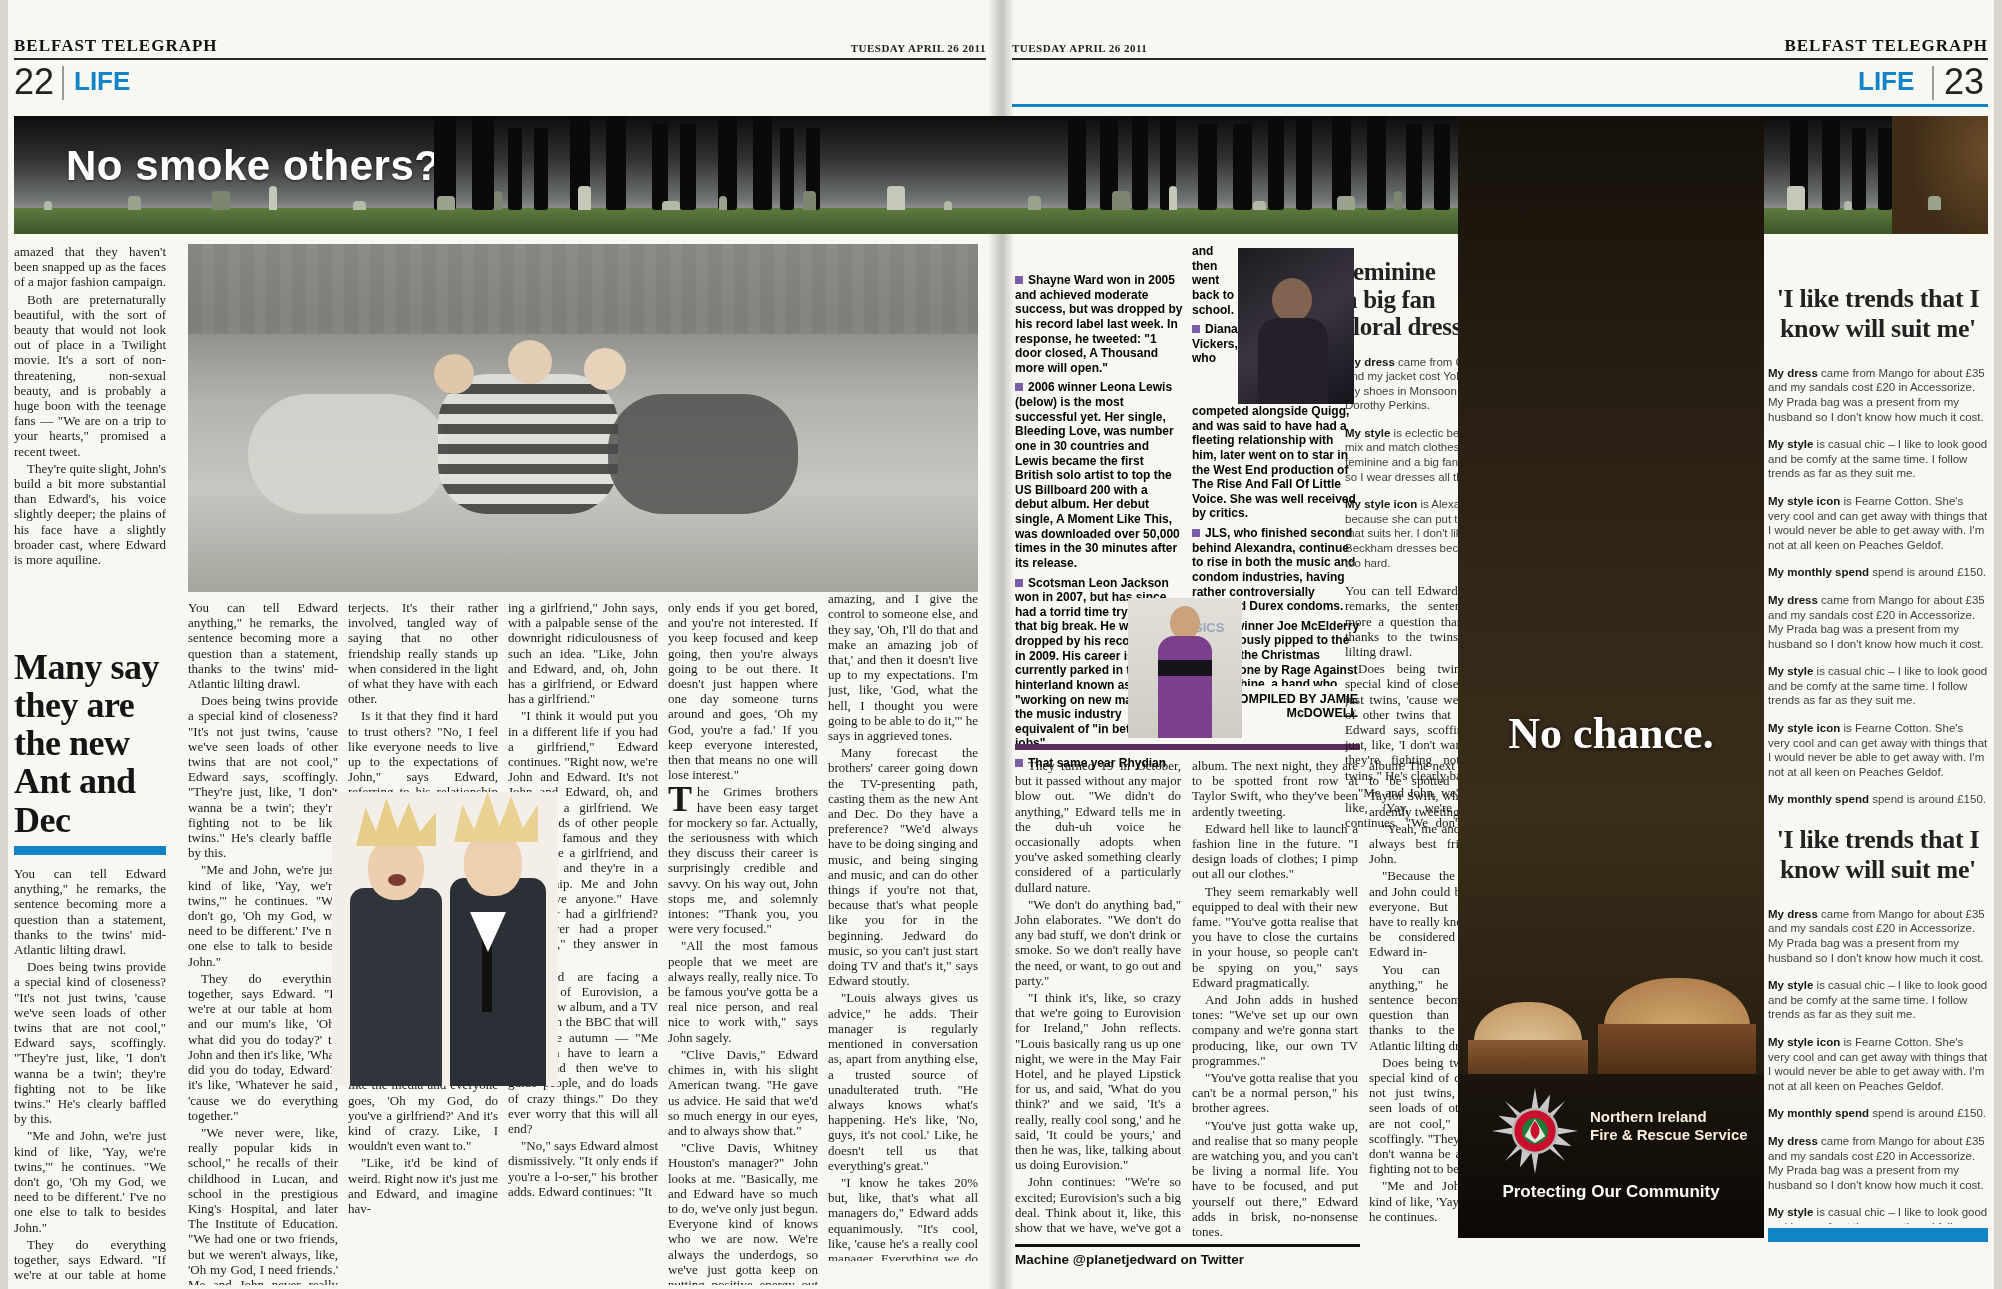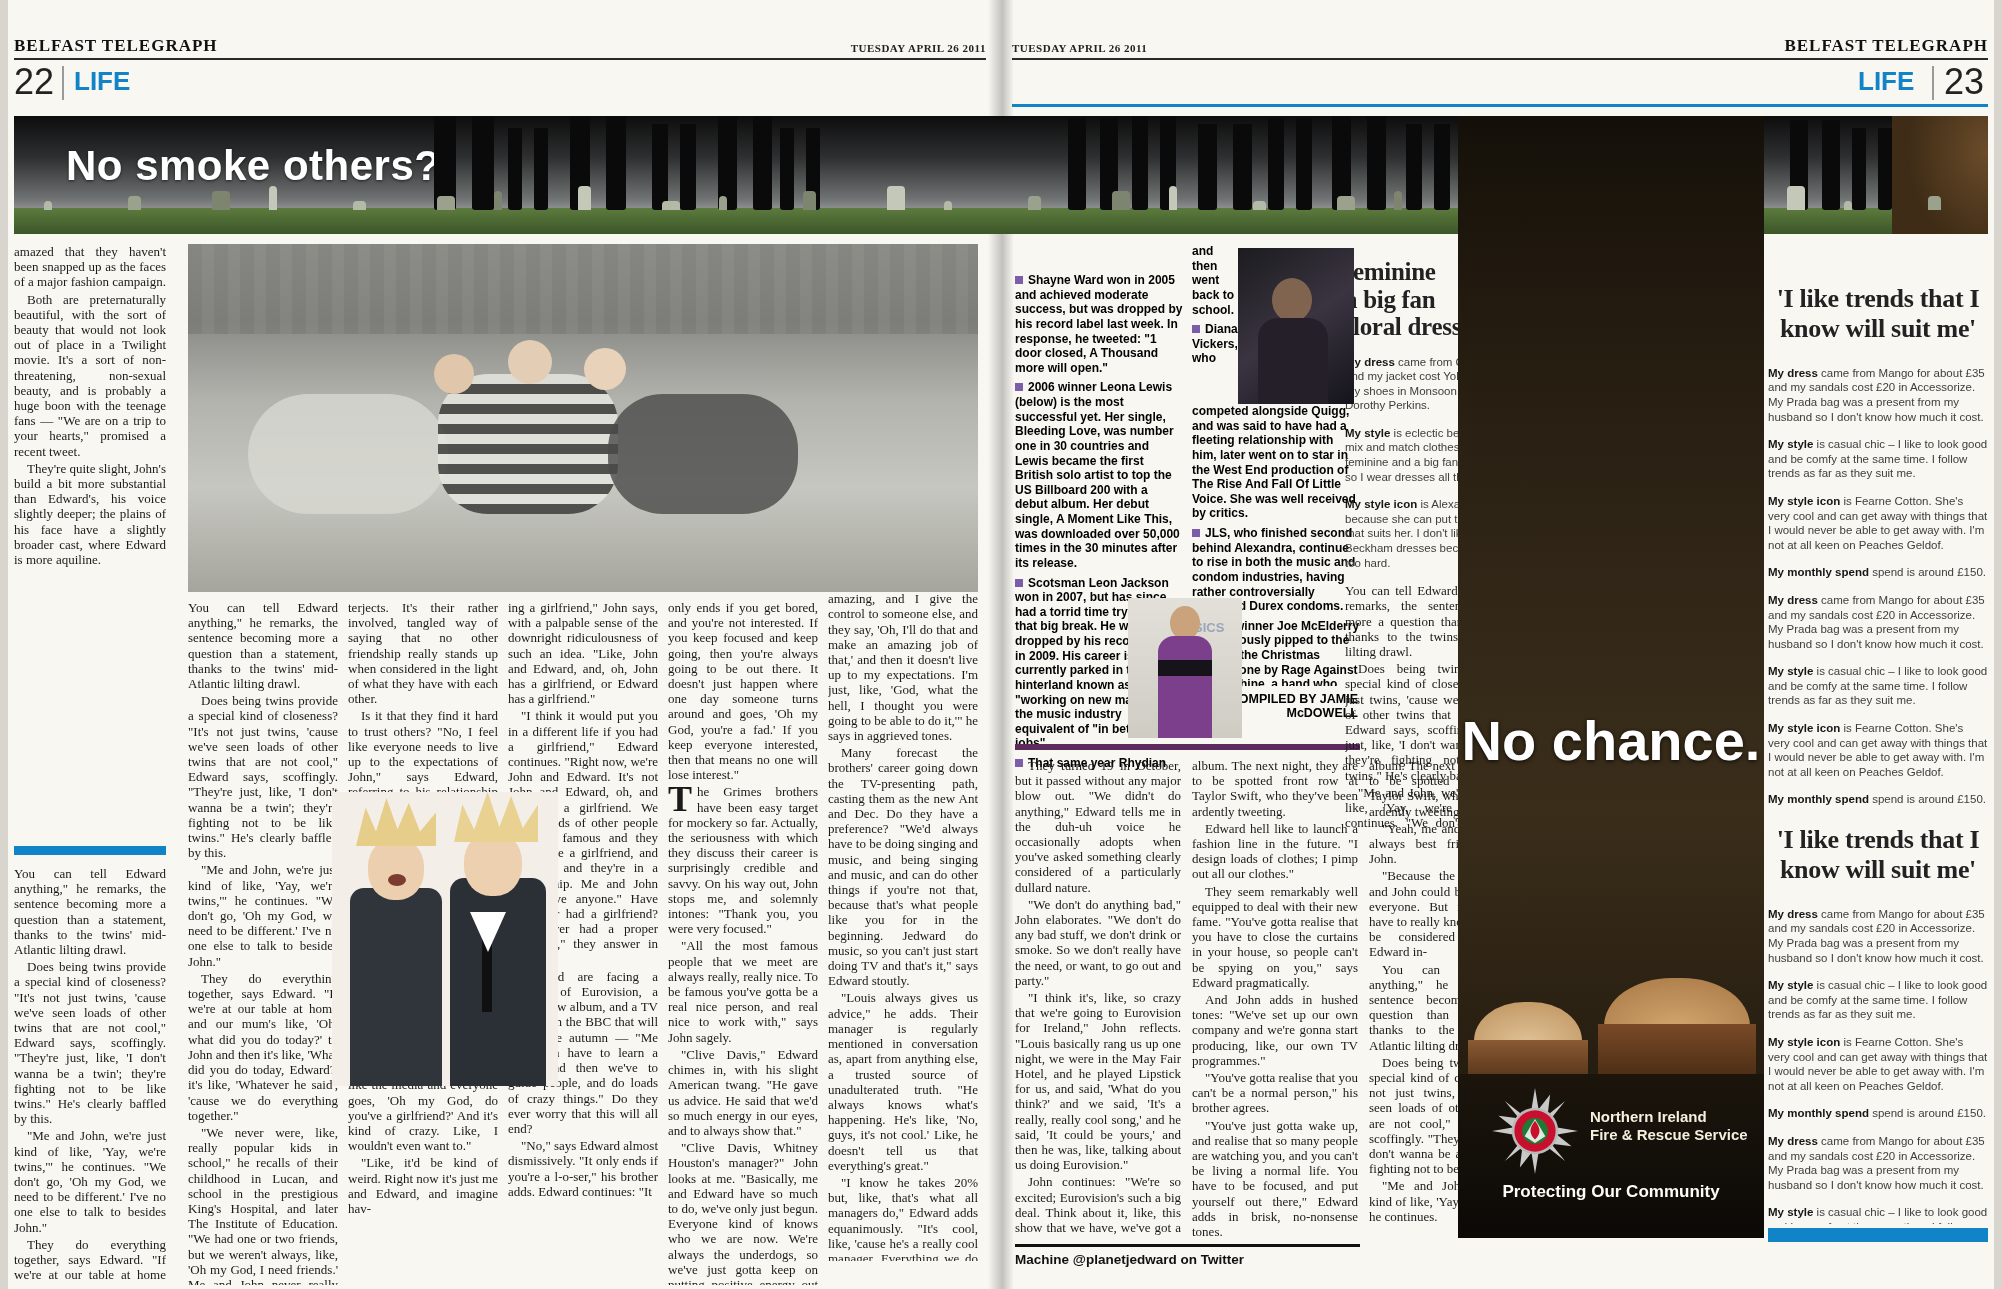--- a/index.html
+++ b/index.html
@@ -44,21 +44,21 @@
   .twitter{font-family:"Liberation Sans","DejaVu Sans",sans-serif;font-weight:bold;font-size:13.5px;color:#111;}
   
   .cuthead{font-weight:bold;font-size:25px;line-height:1.1;color:#222;letter-spacing:-.3px;}
   .fash .para{font-family:"Liberation Sans","DejaVu Sans",sans-serif;font-size:11.5px;line-height:1.27;color:#3d3d3d;
               text-indent:0;margin:0 0 13px 0;text-align:left;}
   .fash .para b.lead{color:#161616;}
   .fash-head{font-weight:bold;font-size:26px;line-height:1.15;color:#222;text-align:center;letter-spacing:-.3px;}
   
   .ad{left:1458px;top:116px;width:306px;height:1122px;z-index:10;overflow:hidden;
       background:linear-gradient(#141009 0%,#241b10 18%,#332818 45%,#3a2d1a 62%,#2b2113 80%,#17120b 100%);}
-  .ad-head{font-family:Liberation Sans, sans-serif;font-weight:bold;font-size:56px;color:#fff;
+  .ad-head{font-family:Liberation Serif, serif;font-weight:bold;font-size:44px;color:#fff;
            text-shadow:0 1px 4px rgba(0,0,0,.8);}
   .ad-band{left:0;bottom:0;width:100%;height:164px;background:linear-gradient(#1b150c,#0c0906);}
   .nifrs-org{font-family:"Liberation Sans","DejaVu Sans",sans-serif;font-weight:bold;font-size:15px;line-height:1.2;color:#f7efdd;}
   .nifrs-tag{font-family:"Liberation Sans","DejaVu Sans",sans-serif;font-weight:bold;font-size:17px;color:#fdfdf8;}
   
   .leona{background:linear-gradient(145deg,#1c1c20 0%,#3a3440 50%,#14131a 100%);}
   .alex{background:linear-gradient(#e3e0da,#cfccc4);}
   .asics{font-family:"Liberation Sans","DejaVu Sans",sans-serif;font-weight:bold;font-size:13px;color:#9aa6b8;}
 </style>
 </head>
@@ -154,20 +154,21 @@
     <div class="abs" style="left:320px;top:96px;width:44px;height:44px;border-radius:50%;background:#e3cdb5;"></div>
     <div class="abs" style="left:396px;top:104px;width:42px;height:42px;border-radius:50%;background:#e8d2ba;"></div>
     <div class="abs" style="left:246px;top:110px;width:40px;height:40px;border-radius:50%;background:#e0c6aa;"></div>
   </div>
 
   <div class="abs col" style="left:14px;top:244px;width:152px;height:392px;">
       <p class="para noind">amazed that they haven't been snapped up as the faces of a major fashion campaign.</p>
       <p class="para">Both are preternaturally beautiful, with the sort of beauty that would not look out of place in a Twilight movie. It's a sort of non-threatening, non-sexual beauty, and is probably a huge boon with the teenage fans — "We are on a trip to your hearts," promised a recent tweet.</p>
       <p class="para">They're quite slight, John's build a bit more substantial than Edward's, his voice slightly deeper; the plains of his face have a slightly broader cast, where Edward is more aquiline.</p>
     </div>
+  <div class="abs crosshead" style="left:14px;top:648px;width:170px;">Many say they are the new Ant and Dec</div>
   <div class="abs bluebar" style="left:14px;top:846px;width:152px;"></div>
   <div class="abs col" style="left:14px;top:866px;width:152px;height:419px;">
       <p class="para noind">You can tell Edward anything," he remarks, the sentence becoming more a question than a statement, thanks to the twins' mid-Atlantic lilting drawl.</p>
       <p class="para">Does being twins provide a special kind of closeness? "It's not just twins, 'cause we've seen loads of other twins that are not cool," Edward says, scoffingly. "They're just, like, 'I don't wanna be a twin'; they're fighting not to be like twins." He's clearly baffled by this.</p>
       <p class="para">"Me and John, we're just kind of like, 'Yay, we're twins,'" he continues. "We don't go, 'Oh my God, we need to be different.' I've no one else to talk to besides John."</p>
       <p class="para">They do everything together, says Edward. "If we're at our table at home and our mum's like, 'Oh, what did you do today?' to John and then it's like, 'What did you do today, Edward?' it's like, 'Whatever he said', 'cause we do everything together."</p>
     </div>
 
   <div class="abs col" style="left:188px;top:600px;width:150px;height:685px;">
       <p class="para noind">You can tell Edward anything," he remarks, the sentence becoming more a question than a statement, thanks to the twins' mid-Atlantic lilting drawl.</p>

